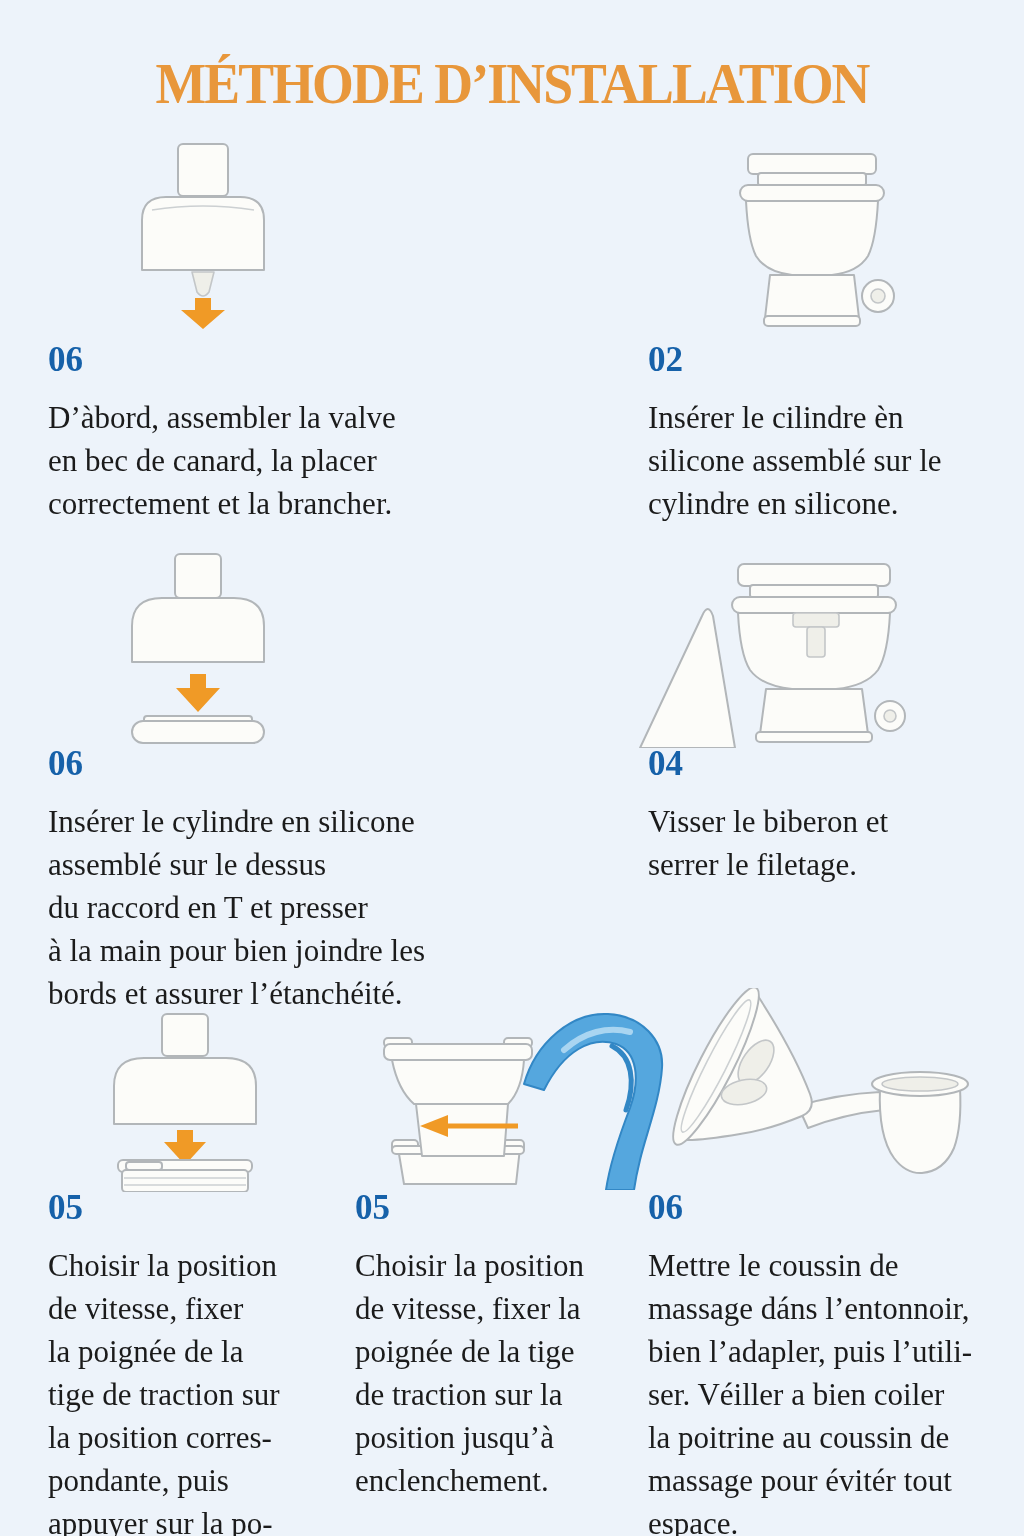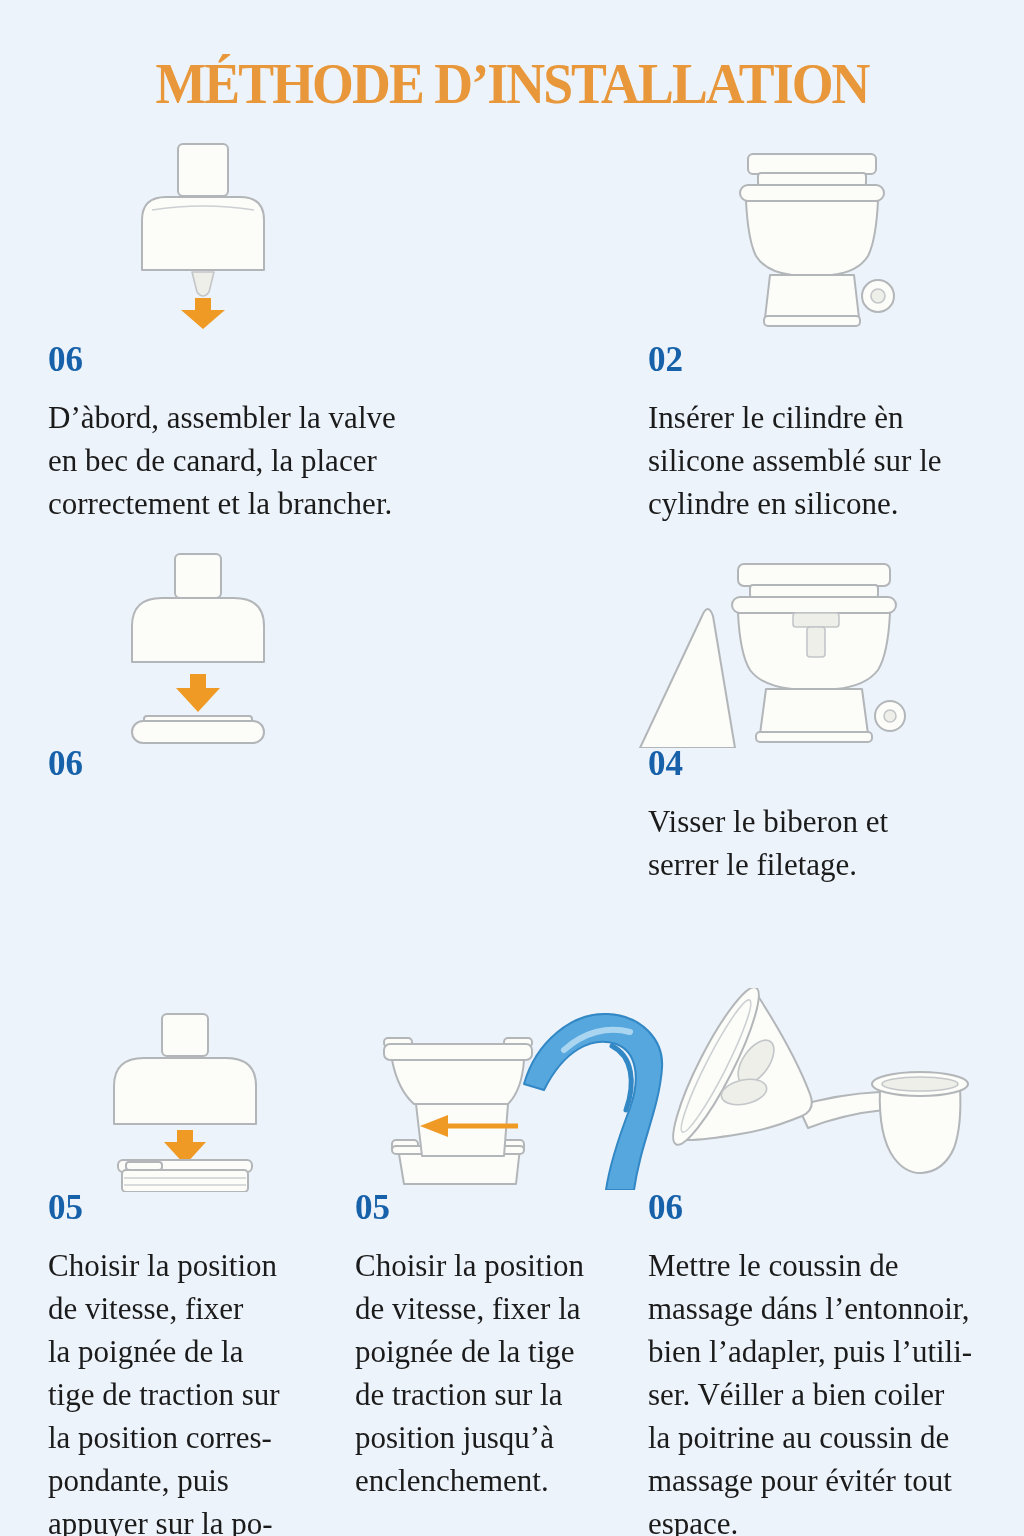--- a/index.html
+++ b/index.html
@@ -154,20 +154,25 @@
 
   <div class="step" style="left:648px;top:340px;width:380px">
     <div class="num">02</div>
     <div class="txt">Insérer le cilindre èn
 silicone assemblé sur le
 cylindre en silicone.</div>
   </div>
 
   <div class="step" style="left:48px;top:744px;width:490px">
     <div class="num">06</div>
+    <div class="txt">Insérer le cylindre en silicone
+assemblé sur le dessus
+du raccord en T et presser
+à la main pour bien joindre les
+bords et assurer l’étanchéité.</div>
   </div>
 
   <div class="step" style="left:648px;top:744px;width:380px">
     <div class="num">04</div>
     <div class="txt">Visser le biberon et
 serrer le filetage.</div>
   </div>
 
   <div class="step" style="left:48px;top:1188px;width:320px">
     <div class="num">05</div>

